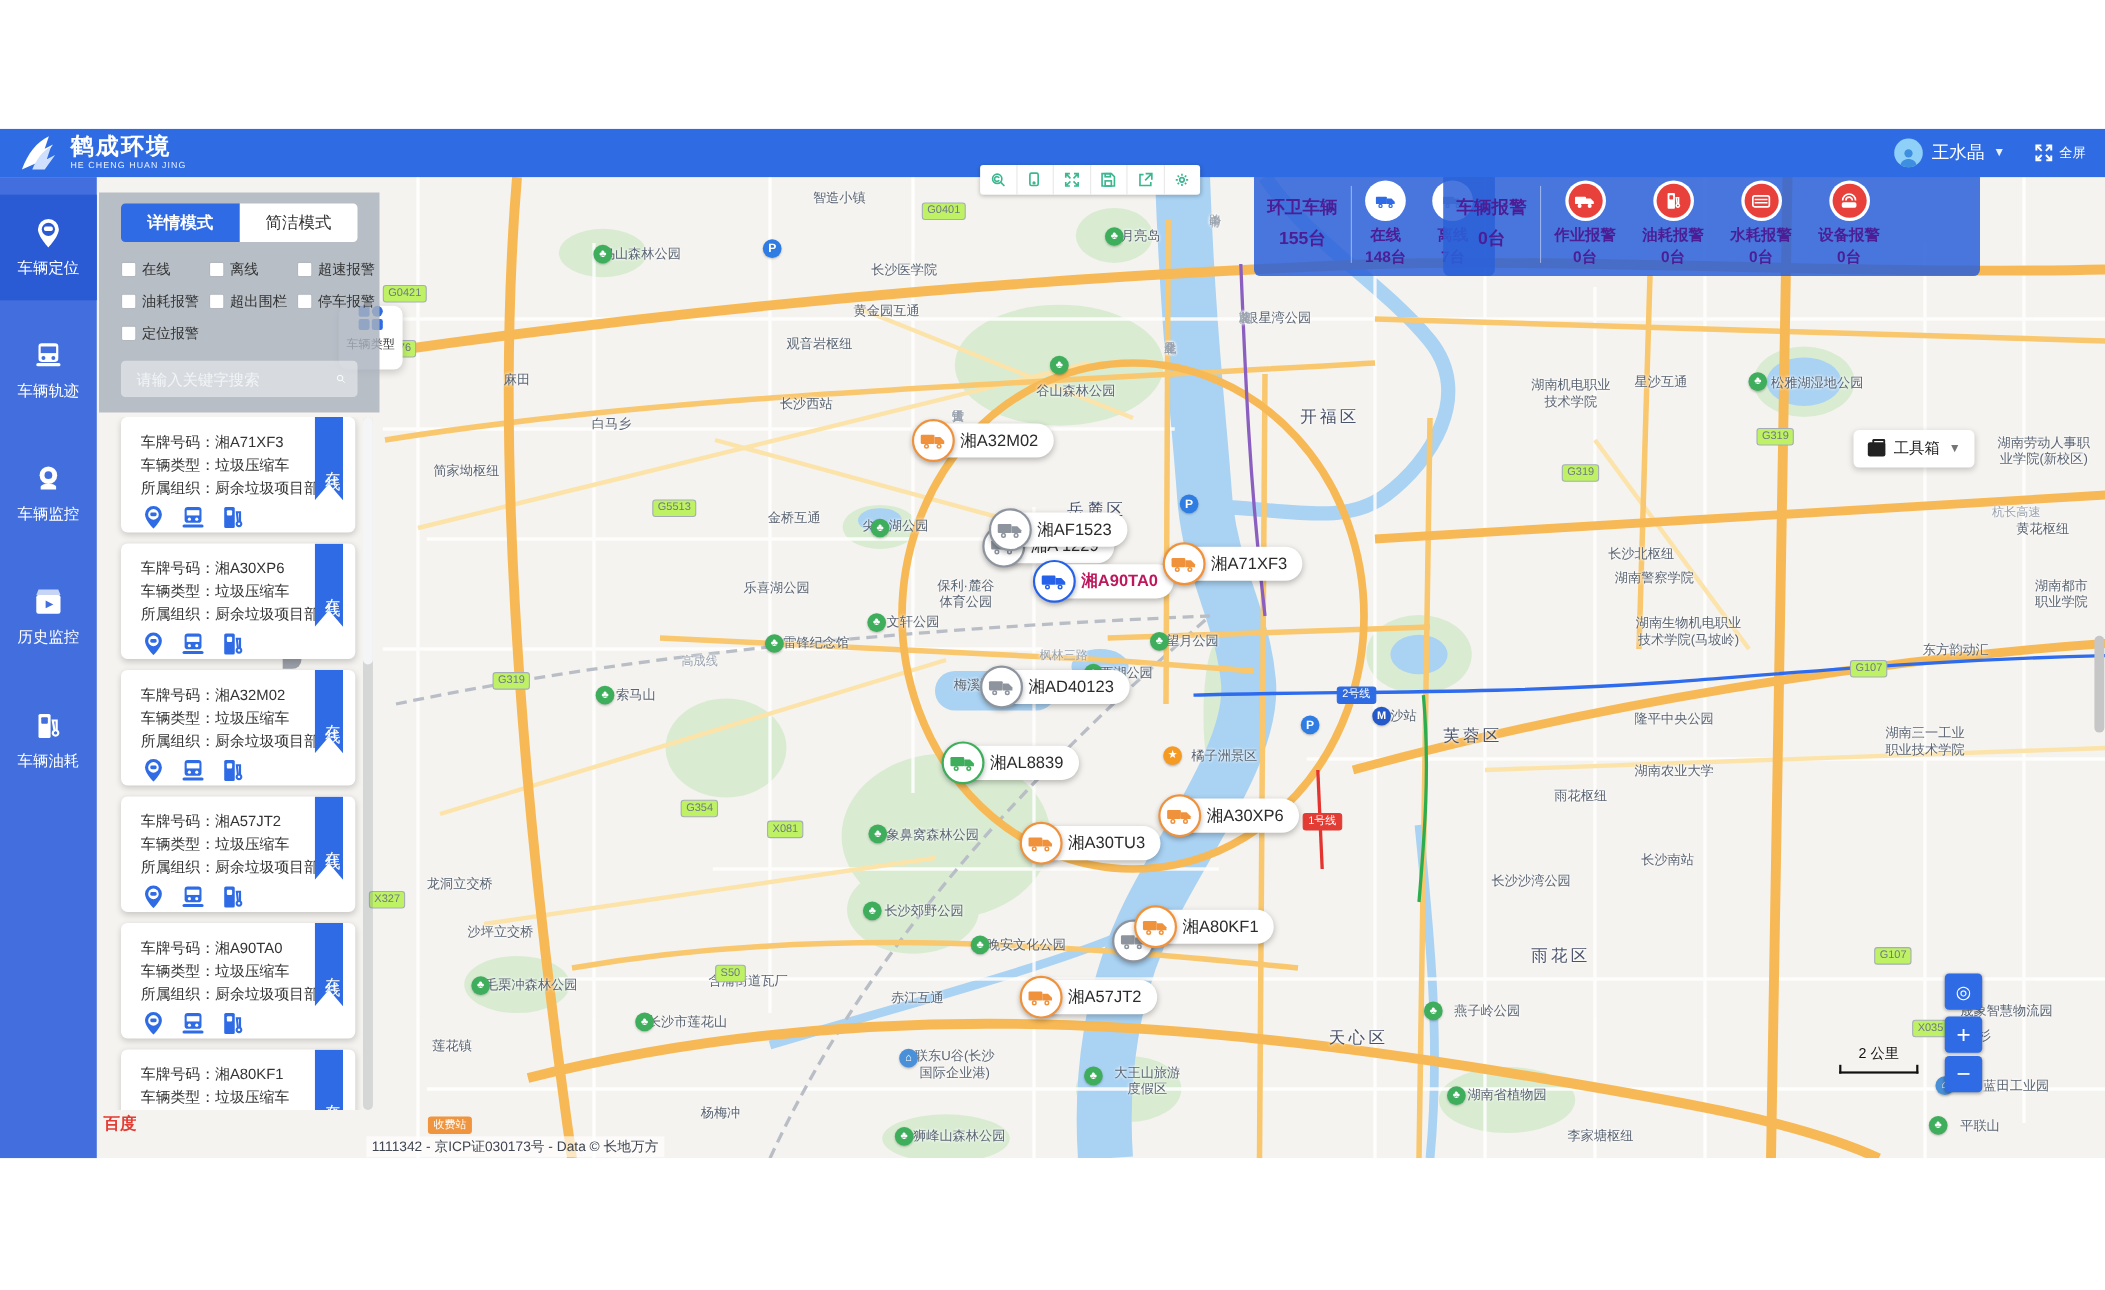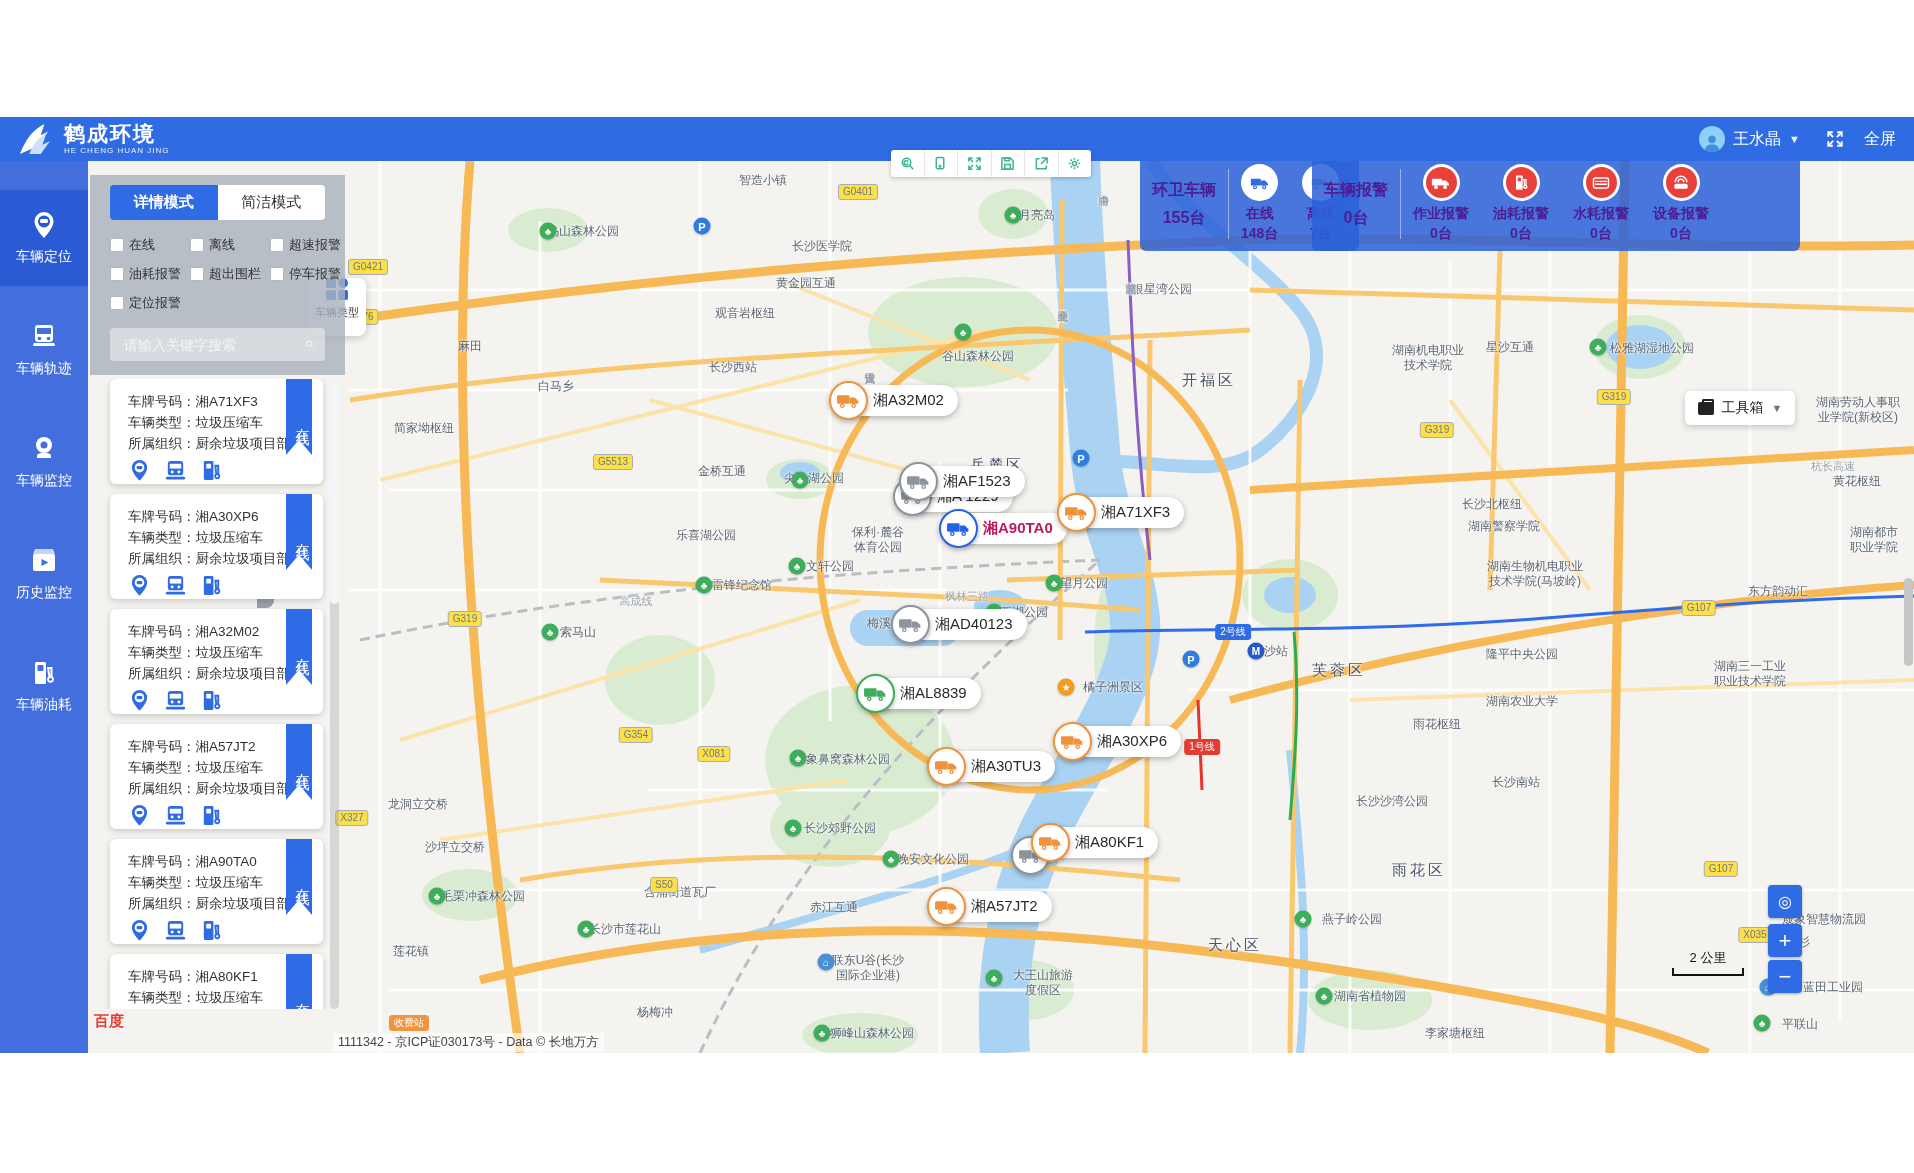--- a/index.html
+++ b/index.html
@@ -15,37 +15,37 @@
   .brand .bt .cn { font-size:21px; font-weight:bold; letter-spacing:2px; }
   .brand .bt .en { font-size:8px; letter-spacing:1px; margin-top:3px; opacity:.9; }
   .nav-menu { display:flex; height:44px; }
   .nav-item { min-width:130px; padding:0 24px; display:flex; align-items:center; justify-content:center; color:#fff; font-size:17px; cursor:pointer; }
   .nav-item.active { background:#2257cf; }
   .nav-right { margin-left:auto; display:flex; align-items:center; gap:26px; padding-right:18px; color:#fff; }
   .userbox { display:flex; align-items:center; gap:8px; font-size:16px; }
   .avatar { width:26px; height:26px; border-radius:50%; background:#8fd0f8; display:flex; align-items:flex-end; justify-content:center; overflow:hidden; }
   .avatar svg { width:20px; height:20px; }
   .chev { font-size:11px; opacity:.9; }
-  .fsbox { display:flex; align-items:center; gap:20px; font-size:16px; }
+  .fsbox { display:flex; align-items:center; gap:5px; font-size:12px; }
 
   
   .sidebar { position:absolute; left:0; top:44px; width:88px; height:892px; background:#426fdd; z-index:25; }
   .side-item { width:88px; height:96px; display:flex; flex-direction:column; align-items:center; justify-content:center; gap:8px; color:#fff; font-size:14px; cursor:pointer; margin-top:16px; }
-  .side-item:first-child { margin-top:29px; }
+  .side-item:first-child { margin-top:16px; }
   .side-item.active { background:#2a5ad4; }
   .side-item svg { width:30px; height:30px; }
 
   
   .map { position:absolute; left:88px; top:44px; width:1826px; height:892px; background:#f5f3ef; overflow:hidden; z-index:1; }
   .map svg.base { position:absolute; left:0; top:0; }
   .mlabel { position:absolute; transform:translate(-50%,-50%); font-size:12px; color:#5a6573; white-space:nowrap; text-align:center; line-height:1.25; text-shadow:0 0 3px #fff,0 0 3px #fff; }
   .mlabel.d { font-size:15px; color:#49536b; letter-spacing:3px; }
   .mlabel.r { font-size:11px; color:#98a1ad; }
   .mlabel.v { writing-mode:vertical-rl; font-size:11px; color:#98a1ad; }
-  .rbadge { position:absolute; transform:translate(-50%,-50%); background:#fde047; border:1px solid #a6adb8; color:#6f7985; font-size:10px; padding:0 4px; border-radius:3px; line-height:14px; white-space:nowrap; }
+  .rbadge { position:absolute; transform:translate(-50%,-50%); background:#bef264; border:1px solid #a6adb8; color:#6f7985; font-size:10px; padding:0 4px; border-radius:3px; line-height:14px; white-space:nowrap; }
   .rbadge.m2 { background:#2f6ce3; color:#fff; border-color:#2f6ce3; }
   .rbadge.m1 { background:#e23c34; color:#fff; border-color:#e23c34; }
   .rbadge.toll { background:#f0953f; color:#fff; border-color:#f0953f; }
   .poi { position:absolute; transform:translate(-50%,-50%); width:17px; height:17px; border-radius:50%; color:#fff; font-size:10px; display:flex; align-items:center; justify-content:center; box-shadow:0 1px 2px rgba(0,0,0,.25); }
   .poi.park { background:#3fae5c; }
   .poi.scenic { background:#f59a23; }
   .poi.parking { background:#2f7ce3; font-weight:bold; font-size:11px; }
   .poi.metro { background:#2559c9; font-weight:bold; font-size:10px; }
   .poi.factory { background:#4a90d9; }
 

